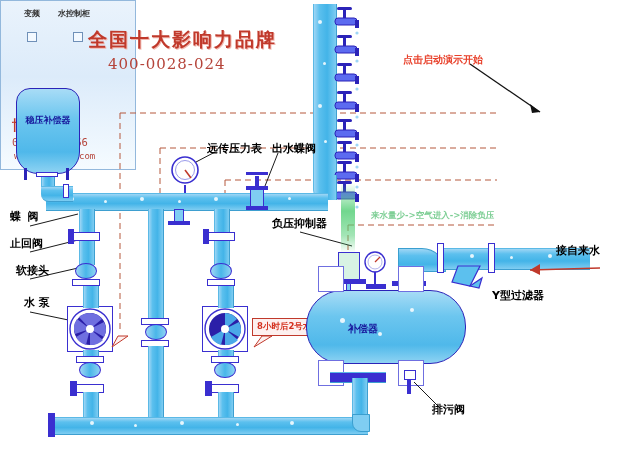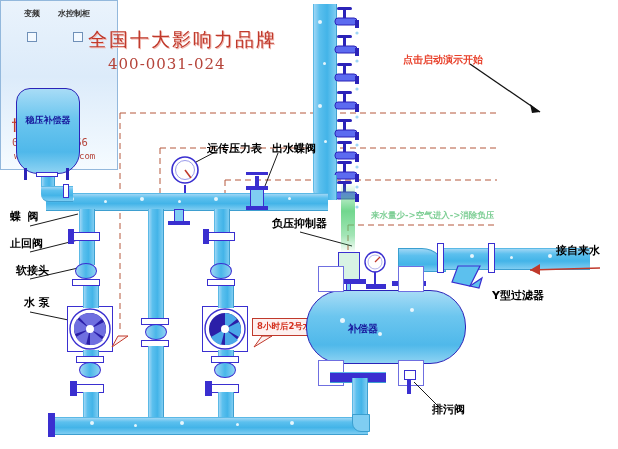--- a/index.html
+++ b/index.html
@@ -8,27 +8,27 @@
   #stage{position:relative;width:618px;height:449px;background:#ffffff;}
 
   .abs{position:absolute;}
 
   
   .t{position:absolute;white-space:nowrap;line-height:1;}
   .label-black{color:#000;font-size:11px;font-weight:bold;}
   .label-red{color:#e8402a;font-size:10px;font-weight:bold;}
   .label-red2{color:#d4301e;font-size:10px;font-weight:bold;}
 
-  .title-main{color:#c0392b;font-size:19px;font-weight:normal;letter-spacing:2px;
+  .title-main{color:#c0392b;font-size:19px;font-weight:bold;letter-spacing:2px;
     text-shadow:1px 1px 0 #f2b8b0;}
   .title-phone{color:#b5443a;font-size:15px;letter-spacing:1px;
     font-family:"DejaVu Serif","Liberation Serif",serif;}
 
   
-  #cabinet{left:497px;top:52px;width:118px;height:170px;
+  #cabinet{left:497px;top:52px;width:136px;height:170px;
     background:linear-gradient(180deg,#eaf3fc 0%,#dcebfa 45%,#f5fbff 100%);
     border:1px solid #93b8dc;box-sizing:border-box;}
   .cab-lab{color:#333;font-size:8px;font-weight:bold;}
   .cab-led{position:absolute;width:8px;height:8px;border:1px solid #6f90b8;background:#f3f9ff;}
   #startbtn{position:absolute;left:508px;top:110px;width:92px;height:25px;
     border-radius:13px;background:radial-gradient(ellipse at 50% 25%,#f05b46 0%,#d4160c 60%,#a8080a 100%);
     border:1px solid #ffffff;box-shadow:0 1px 2px rgba(0,0,0,.35);
     color:#fff;font-size:13px;font-weight:bold;letter-spacing:1px;
     display:flex;align-items:center;justify-content:center;cursor:pointer;}
   .brand{color:#c0392b;font-size:14px;font-weight:bold;letter-spacing:3px;}
@@ -68,21 +68,21 @@
       <path d="M225,180 L225,330"></path>
       <path d="M348,225 L497,225"></path>
       <path d="M348,225 L348,250"></path>
     </g>
 
     <path d="M470,64 L540,112" stroke="#111" stroke-width="1.3" fill="none"></path>
     <polygon points="540,112 530,104 532,113" fill="#111"></polygon>
   </svg>
 
   <div class="t title-main" style="left:88px;top:30px;">全国十大影响力品牌</div>
-  <div class="t title-phone" style="left:108px;top:57px;">400-0031-024</div>
+  <div class="t title-phone" style="left:108px;top:57px;">400-0028-024</div>
 
   <div class="t label-red" style="left:403px;top:55px;">点击启动演示开始</div>
 
   <div id="cabinet">
     <div class="t cab-lab" style="left:24px;top:10px;">变频</div>
     <div class="t cab-lab" style="left:58px;top:10px;">水控制柜</div>
     <div class="cab-led" style="left:27px;top:32px;"></div>
     <div class="cab-led" style="left:73px;top:32px;"></div>
 
     <div class="t brand" style="left:12px;top:118px;">博海供水</div>

